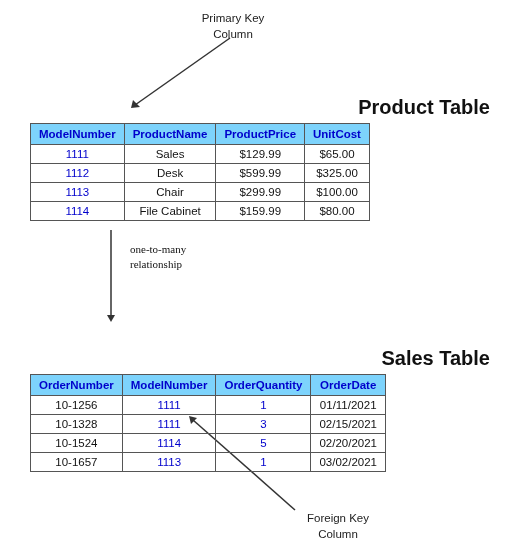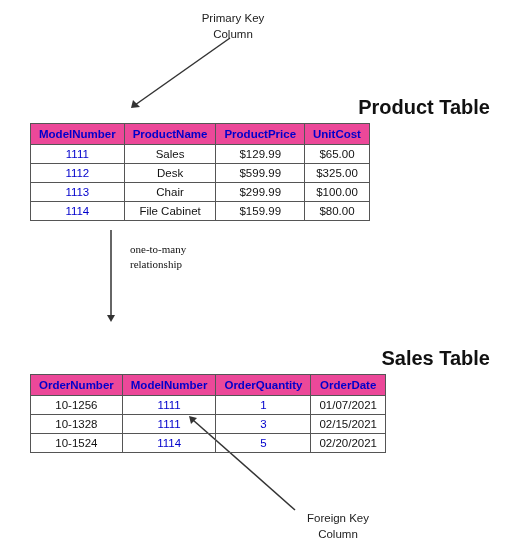--- a/index.html
+++ b/index.html
@@ -36,21 +36,21 @@
       text-align: right;
       font-size: 20px;
       font-weight: bold;
       margin-bottom: 4px;
       color: #111;
     }
     table {
       border-collapse: collapse;
     }
     th {
-      background: #ec4899;
+      background: #7dd3fc;
       border: 1.5px solid #555;
       padding: 4px 8px;
       font-weight: bold;
       text-align: center;
       color: #0000cc;
       font-size: 11.5px;
     }
     td {
       border: 1.5px solid #555;
       padding: 3px 8px;
@@ -157,34 +157,40 @@
           <th>ModelNumber</th>
           <th>OrderQuantity</th>
           <th>OrderDate</th>
         </tr>
       </thead>
       <tbody id="sales-tbody">
       <tr>
             <td>10-1256</td>
             <td class="highlight">1111</td>
             <td class="highlight">1</td>
-            <td>01/07/2021</td>
+            <td>01/11/2021</td>
           </tr>
           <tr>
             <td>10-1328</td>
             <td class="highlight">1111</td>
             <td class="highlight">3</td>
             <td>02/15/2021</td>
           </tr>
           <tr>
             <td>10-1524</td>
             <td class="highlight">1114</td>
             <td class="highlight">5</td>
             <td>02/20/2021</td>
           </tr>
+          <tr>
+            <td>10-1657</td>
+            <td class="highlight">1113</td>
+            <td class="highlight">1</td>
+            <td>03/02/2021</td>
+          </tr>
         </tbody>
     </table>
   </div>
 
   <div class="annotation" style="top: 510px; left: 278px; width: 120px;">
     <span style="white-space: pre-line;">Foreign Key
 Column</span>
   </div>
 
 </div>

